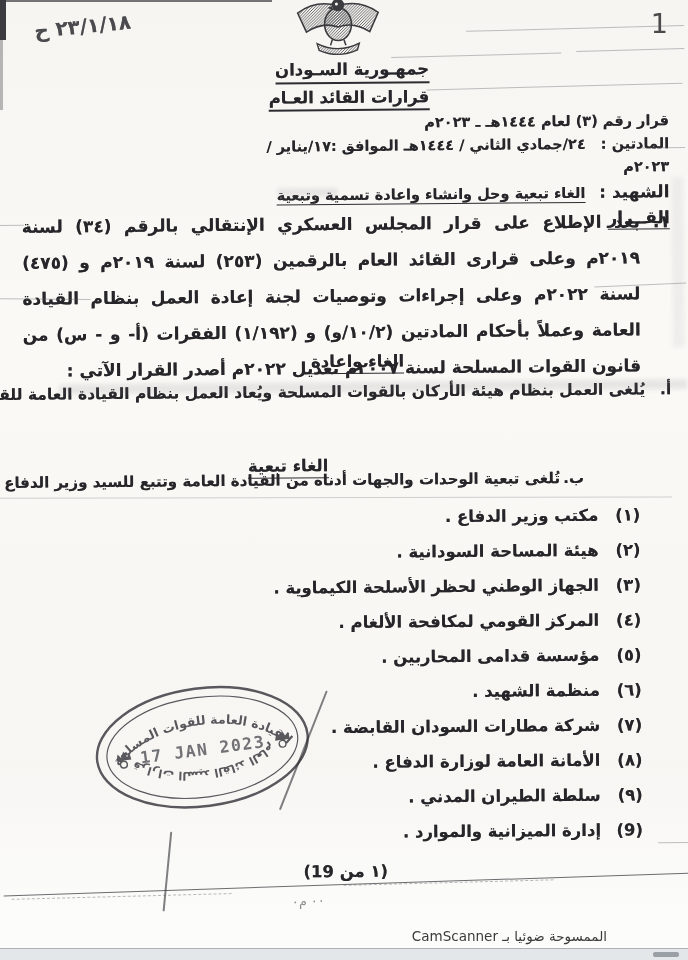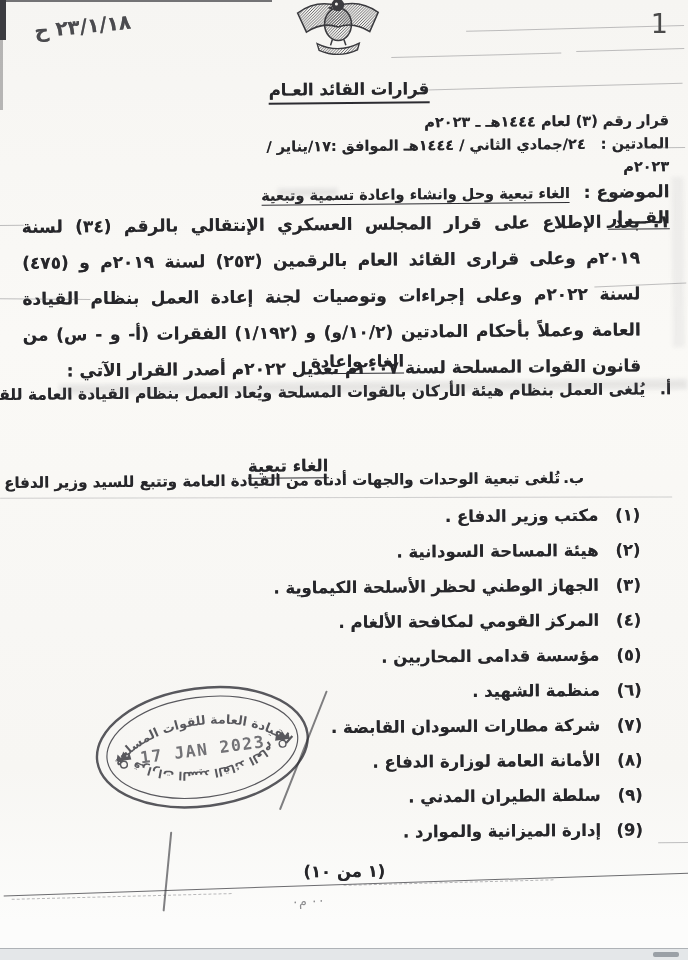--- a/index.html
+++ b/index.html
@@ -71,32 +71,32 @@
         <ellipse cx="50" cy="28" rx="14" ry="17" fill="url(#hx)" stroke="#3a3a3e" stroke-width="1.6"></ellipse>
         <circle cx="50" cy="8" r="6.5" fill="#3c3c40"></circle>
         <circle cx="48.5" cy="7" r="1.6" fill="#f6f5f2"></circle>
         <path d="M44,9 l-5,2 5,2 z" fill="#3c3c40"></path>
         <path d="M28,48 Q50,59 72,48 L70,55 Q50,64 30,55 Z" fill="url(#hx)" stroke="#3a3a3e" stroke-width="1.4"></path>
         <path d="M44,44 l-2,6 M56,44 l2,6" stroke="#3a3a3e" stroke-width="1.6"></path>
       </svg>
     </div>
 
     <div class="titles">
-      <br>
+      <span class="t ink">جمهـورية السـودان</span><br>
       <span class="t ink">قرارات القائد العـام</span>
     </div>
 
     <div class="hdr ink">
       <div class="hdr-line">قرار رقم (٣) لعام ١٤٤٤هـ ـ ٢٠٢٣م</div>
       <div class="hdr-line">
         <span>المادتين :</span>
         <span style="margin-right:10px;">٢٤/جمادي الثاني / ١٤٤٤هـ الموافق :١٧/يناير / ٢٠٢٣م</span>
       </div>
       <div class="hdr-subject">
-        <span>الموضوع :</span>
+        <span>الشهيد :</span>
         <span class="u" style="margin-right:8px;font-size:14.5px;">الغاء تبعية وحل وانشاء واعادة تسمية وتبعية</span>
       </div>
       <div>
         <span class="u qarar">القــرار</span>
       </div>
     </div>
 
     <div class="preamble ink">
       <span class="p-num">١.</span>
       <span class="p-text">بعد الإطلاع على قرار المجلس العسكري الإنتقالي بالرقم (٣٤) لسنة ٢٠١٩م وعلى قرارى القائد العام بالرقمين (٢٥٣) لسنة ٢٠١٩م و (٤٧٥) لسنة ٢٠٢٢م وعلى إجراءات وتوصيات لجنة إعادة العمل بنظام القيادة العامة وعملاً بأحكام المادتين (١٠/٢/و) و (١/١٩٢) الفقرات (أ- و - س) من قانون القوات المسلحة لسنة ٢٠٠٧م تعديل ٢٠٢٢م أصدر القرار الآتي :</span>
@@ -181,21 +181,21 @@
         <g transform="translate(190,62)">
           <path d="M-7,3 L-5,-4 L-2,0 L1,-6 L4,0 L7,-4 L8,3 Z" fill="#47474d"></path>
           <circle cx="0" cy="7" r="3.4" fill="none" stroke="#47474d" stroke-width="1.4"></circle>
         </g>
       </svg>
     </div>
 
     <div class="vstroke" style="left:300px;top:686px;height:128px;transform:rotate(22deg);"></div>
     <div class="vstroke" style="left:163px;top:830px;height:80px;transform:rotate(6deg);"></div>
 
-    <div class="foot-ind ink">(١ من ١٠)</div>
+    <div class="foot-ind ink">(١ من 19)</div>
     <div class="foot-scrawl">٠٠ م٠</div>
 
     <div class="sline" style="left:470px;top:30px;width:218px;transform:rotate(-1deg);"></div>
     <div class="sline" style="left:395px;top:56px;width:170px;transform:rotate(-1deg);"></div>
     <div class="sline" style="left:580px;top:52px;width:108px;transform:rotate(-1deg);"></div>
     <div class="sline" style="left:430px;top:88px;width:256px;transform:rotate(-1deg);"></div>
     <div class="sline" style="left:640px;top:150px;width:48px;"></div>
     <div class="sline" style="left:0;top:222px;width:26px;"></div>
     <div class="sline" style="left:0;top:296px;width:92px;transform:rotate(1deg);"></div>
     <div class="sline" style="left:596px;top:287px;width:92px;transform:rotate(-2deg);"></div>
@@ -203,17 +203,18 @@
     <div class="sline" style="left:655px;top:845px;width:33px;"></div>
     <div class="sline" style="left:0;top:884px;width:688px;transform:rotate(-1.4deg);background:rgba(60,60,65,.75);"></div>
     <div class="sline-dash" style="left:8px;top:894px;width:220px;transform:rotate(-1deg);"></div>
     <div class="sline-dash" style="left:340px;top:883px;width:210px;transform:rotate(-1deg);"></div>
 
     <div class="smudge" style="left:60px;top:382px;width:628px;height:10px;"></div>
     <div class="smudge" style="left:674px;top:180px;width:12px;height:170px;opacity:.6;"></div>
     <div class="smudge" style="left:280px;top:188px;width:60px;height:8px;"></div>
   </div>
 
+  <div class="camline">الممسوحة ضوئيا بـ CamScanner</div>
 
   <div class="botbar">
     <div class="botbar-pill"></div>
   </div>
 </div>
 
 </body></html>

